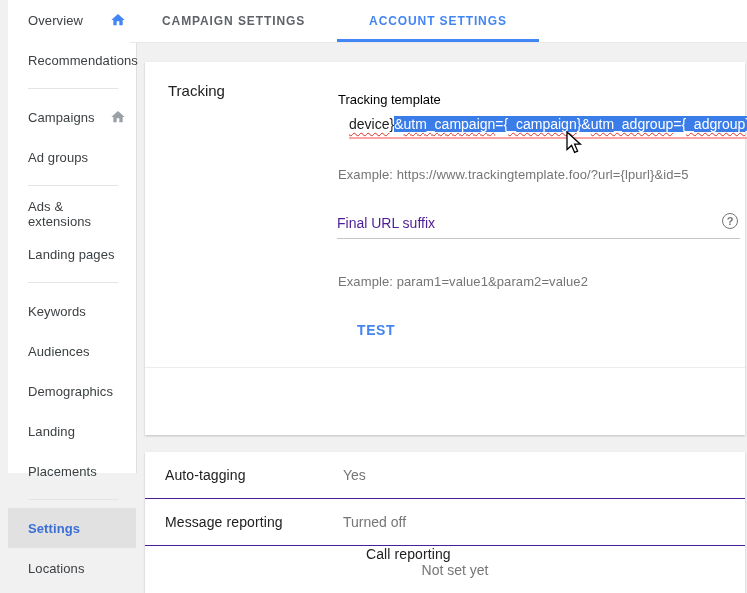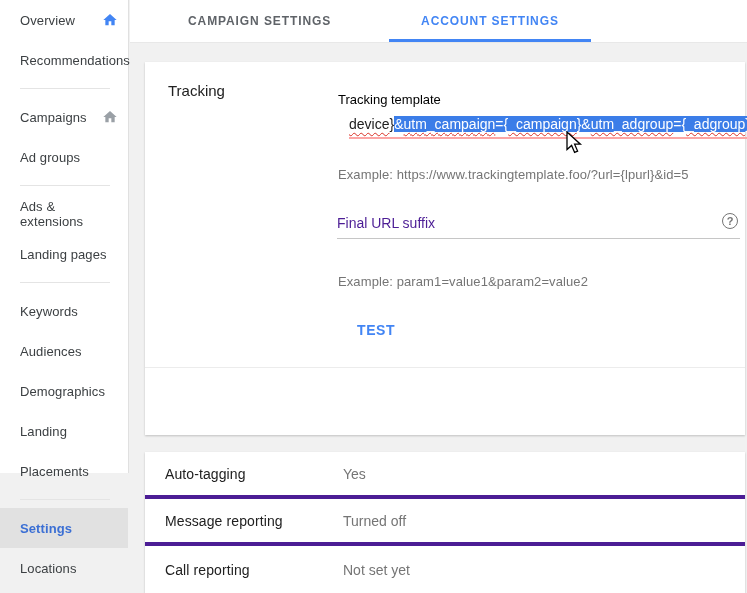--- a/index.html
+++ b/index.html
@@ -6,21 +6,21 @@
   html,body { width:747px; height:593px; }
   .app {
     position:relative; width:747px; height:593px; overflow:hidden;
     background:#f1f1f1;
     font-family:"Liberation Sans", sans-serif;
     -webkit-font-smoothing:antialiased;
   }
 
   
   .sidebar {
-    position:absolute; left:0; top:0; width:129px; height:473px;
+    position:absolute; left:8px; top:0; width:129px; height:473px;
     background:#ffffff; border-right:1px solid #e0e0e0;
   }
   .side-item {
     height:40px; display:flex; align-items:center;
     padding:0 10px 0 20px; font-size:13px; color:#3c4043; cursor:pointer;
     letter-spacing:.1px;
   }
   .side-item.active { background:#e1e1e1; color:#3b6fd4; font-weight:bold; }
   .side-divider { height:1px; background:#e4e4e4; margin:8px 18px 8px 20px; }
   .home-icon { margin-left:auto; width:16px; height:16px; display:inline-flex; }
@@ -29,21 +29,21 @@
   .home-gray svg path { fill:#9aa0a6; }
 
   
   .tabbar {
     position:absolute; left:130px; top:0; right:0; height:43px;
     background:#ffffff; display:flex; border-bottom:1px solid #e8e8e8;
   }
   .tab {
     position:relative; display:flex; align-items:center;
     padding:0 32px; font-size:12px; font-weight:bold;
-    letter-spacing:.9px; color:#5f6368; cursor:pointer; white-space:nowrap;margin-left:26px;
+    letter-spacing:.9px; color:#5f6368; cursor:pointer; white-space:nowrap;
   }
   .tab.active { color:#4285f4; }
   .tab.active::after {
     content:""; position:absolute; left:0; right:0; bottom:0; height:3px;
     background:#4285f4;
   }
 
   
   .card {
     position:absolute; left:145px; width:600px; background:#ffffff;
@@ -93,23 +93,23 @@
     font-size:14px; font-weight:bold; letter-spacing:.6px;
     padding:10px 16px; cursor:pointer; border-radius:2px;
   }
   .card1-divider {
     position:absolute; left:0; right:0; top:305px; height:1px; background:#ececec;
   }
 
   
   .acct-row {
     height:47px; display:flex; align-items:center; padding-left:20px;
-    border-bottom:4px solid #4c1d95; cursor:pointer; background:#fff;
-  }
-  .acct-row:last-child { border-bottom:none; }
+    border-bottom:1px solid #4c1d95; cursor:pointer; background:#fff;
+  }
+  .acct-row:last-child { border-bottom:none;flex-direction:column; }
   .acct-label { width:178px; font-size:14px; color:#212121; letter-spacing:.1px; }
   .acct-value { font-size:14px; color:#757575; }
 
   
   .cursor { position:absolute; left:566px; top:131px; width:20px; height:24px; pointer-events:none; }
 </style>
 </head>
 <body>
 
 <div class="app">

